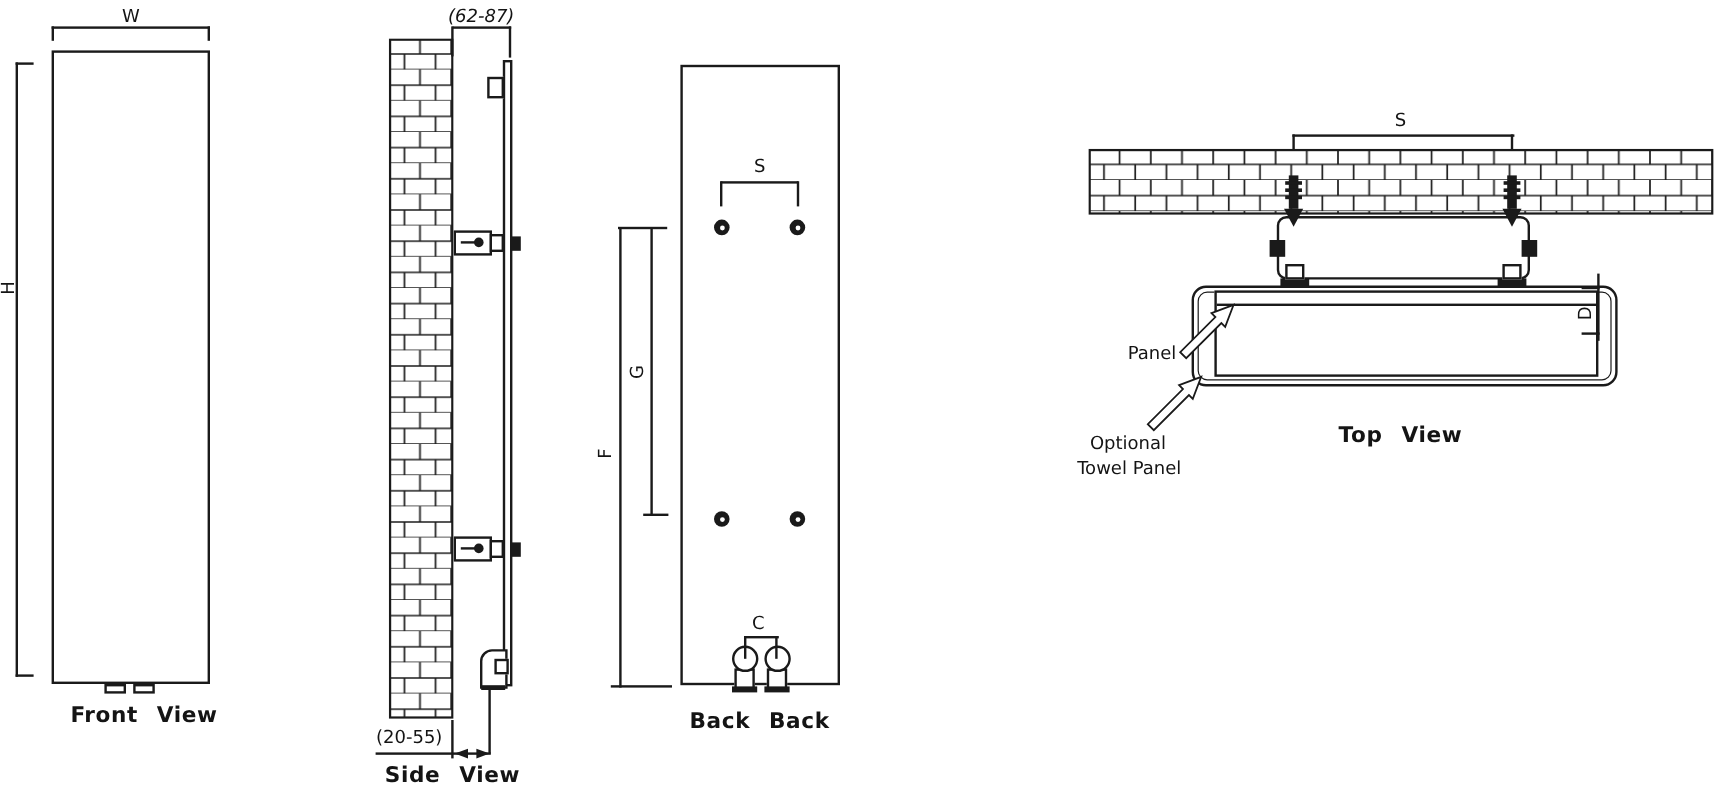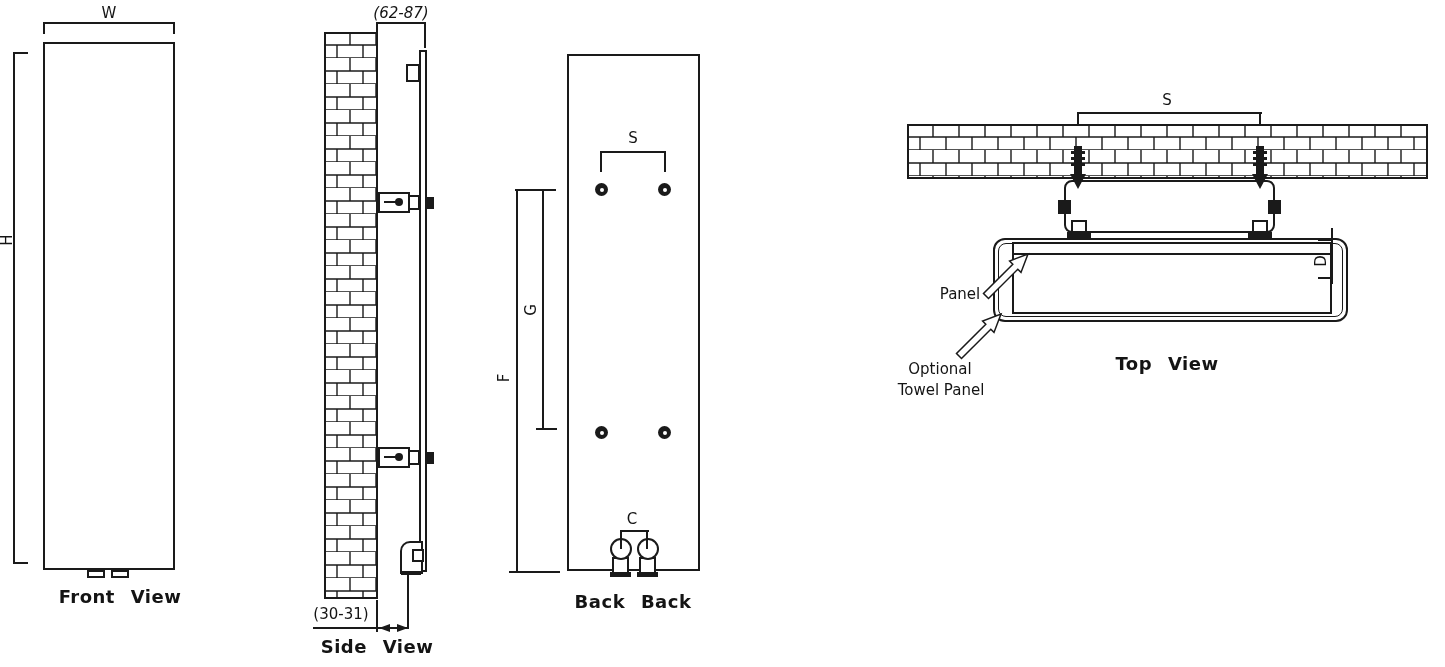--- a/index.html
+++ b/index.html
@@ -76,21 +76,21 @@
   <div class="ln" style="left:384px;top:456px;width:15px;height:2px;"></div>
   <div class="dot" style="left:395px;top:453px;"></div>
   <div class="box" style="left:408px;top:450px;width:12px;height:15px;"></div>
   <div class="blk" style="left:426px;top:452px;width:8px;height:12px;"></div>
 
   <div class="box" style="left:400px;top:541px;width:23px;height:33px;border-radius:10px 0 0 0;"></div>
   <div class="box" style="left:412px;top:549px;width:12px;height:13px;"></div>
   <div class="blk" style="left:401px;top:571px;width:20px;height:4px;"></div>
   <div class="ln" style="left:407px;top:575px;width:2px;height:53px;"></div>
 
-  <div class="ctr dim" style="left:341px;top:614px;">(30-31)</div>
+  <div class="ctr dim" style="left:341px;top:614px;">(20-55)</div>
   <div class="ln" style="left:376px;top:600px;width:2px;height:32px;"></div>
   <div class="ln" style="left:313px;top:627px;width:96px;height:2px;"></div>
   <div class="arrL" style="left:379px;top:624px;"></div>
   <div class="arrR" style="left:397px;top:624px;"></div>
   <div class="ctr title" style="left:377px;top:646px;">Side View</div>
 
   <div class="box" style="left:567px;top:54px;width:133px;height:517px;"></div>
 
   <div class="ctr dim" style="left:633px;top:138px;">S</div>
   <div class="ln" style="left:601px;top:151px;width:64px;height:2px;"></div>

